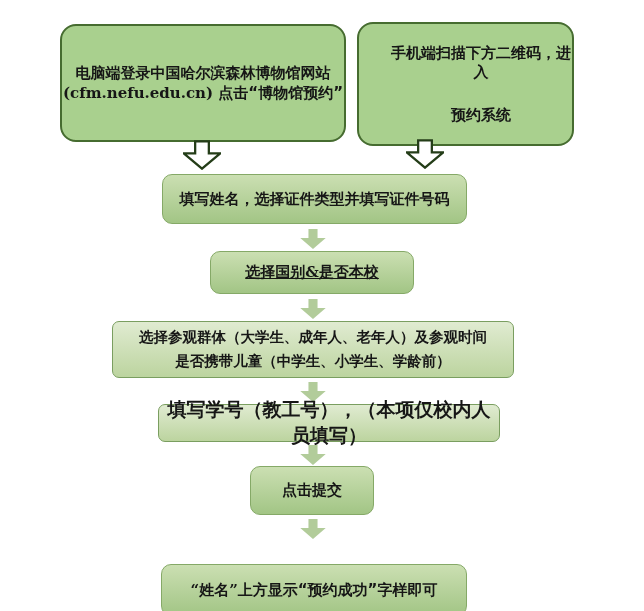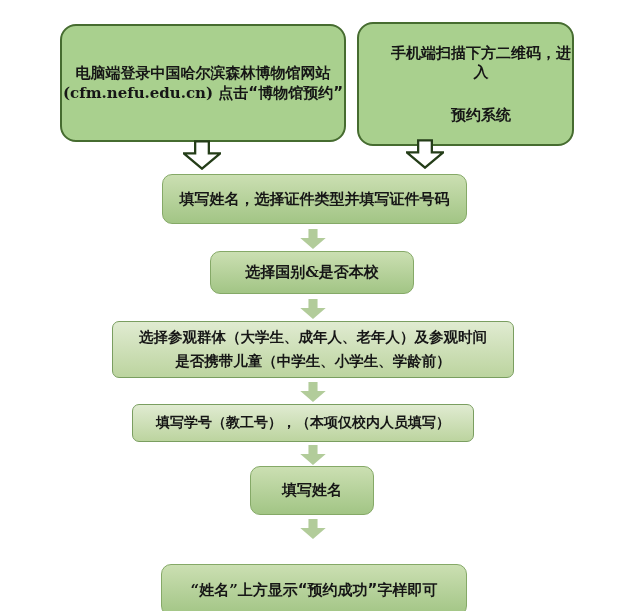--- a/index.html
+++ b/index.html
@@ -79,53 +79,53 @@
   <div class="box mid-box" style="left:162px; top:174px; width:305px; height:50px;">
     <span class="line">填写姓名，选择证件类型并填写证件号码</span>
   </div>
 
   <div class="arrow" style="left:300px; top:229px;">
     <svg width="26" height="20" viewBox="0 0 28 22">
       <polygon points="9,0 19,0 19,10 28,10 14,22 0,10 9,10" fill="#aac78f" opacity="0.9"></polygon>
     </svg>
   </div>
 
-  <div class="box mid-box" style="left:210px; top:251px; width:204px; height:43px;">
+  <div class="box mid-box" style="left:210px; top:251px; width:204px; height:43px;text-decoration:underline;">
     <span class="line">选择国别&amp;是否本校</span>
   </div>
 
   <div class="arrow" style="left:300px; top:299px;">
     <svg width="26" height="20" viewBox="0 0 28 22">
       <polygon points="9,0 19,0 19,10 28,10 14,22 0,10 9,10" fill="#aac78f" opacity="0.9"></polygon>
     </svg>
   </div>
 
   <div class="box light-box" style="left:112px; top:321px; width:402px; height:57px; row-gap:5px;">
     <span class="line">选择参观群体（大学生、成年人、老年人）及参观时间</span>
     <span class="line">是否携带儿童（中学生、小学生、学龄前）</span>
   </div>
 
   <div class="arrow" style="left:300px; top:382px;">
     <svg width="26" height="20" viewBox="0 0 28 22">
       <polygon points="9,0 19,0 19,10 28,10 14,22 0,10 9,10" fill="#aac78f" opacity="0.9"></polygon>
     </svg>
   </div>
 
-  <div class="box light-box" style="left:132px; top:404px; width:342px; height:38px; font-size:14px;">
+  <div class="box light-box" style="left:158px; top:404px; width:342px; height:38px; font-size:19px;">
     <span class="line">填写学号（教工号），（本项仅校内人员填写）</span>
   </div>
 
   <div class="arrow" style="left:300px; top:445px;">
     <svg width="26" height="20" viewBox="0 0 28 22">
       <polygon points="9,0 19,0 19,10 28,10 14,22 0,10 9,10" fill="#aac78f" opacity="0.9"></polygon>
     </svg>
   </div>
 
   <div class="box mid-box" style="left:250px; top:466px; width:124px; height:49px;">
-    <span class="line">填写姓名</span>
+    <span class="line">点击提交</span>
   </div>
 
   <div class="arrow" style="left:300px; top:519px;">
     <svg width="26" height="20" viewBox="0 0 28 22">
       <polygon points="9,0 19,0 19,10 28,10 14,22 0,10 9,10" fill="#aac78f" opacity="0.9"></polygon>
     </svg>
   </div>
 
   <div class="box mid-box" style="left:161px; top:564px; width:306px; height:52px;">
     <span class="line"><span>“姓名”上方显示</span><span class="heavy">“预约成功”</span><span>字样即可</span></span>

